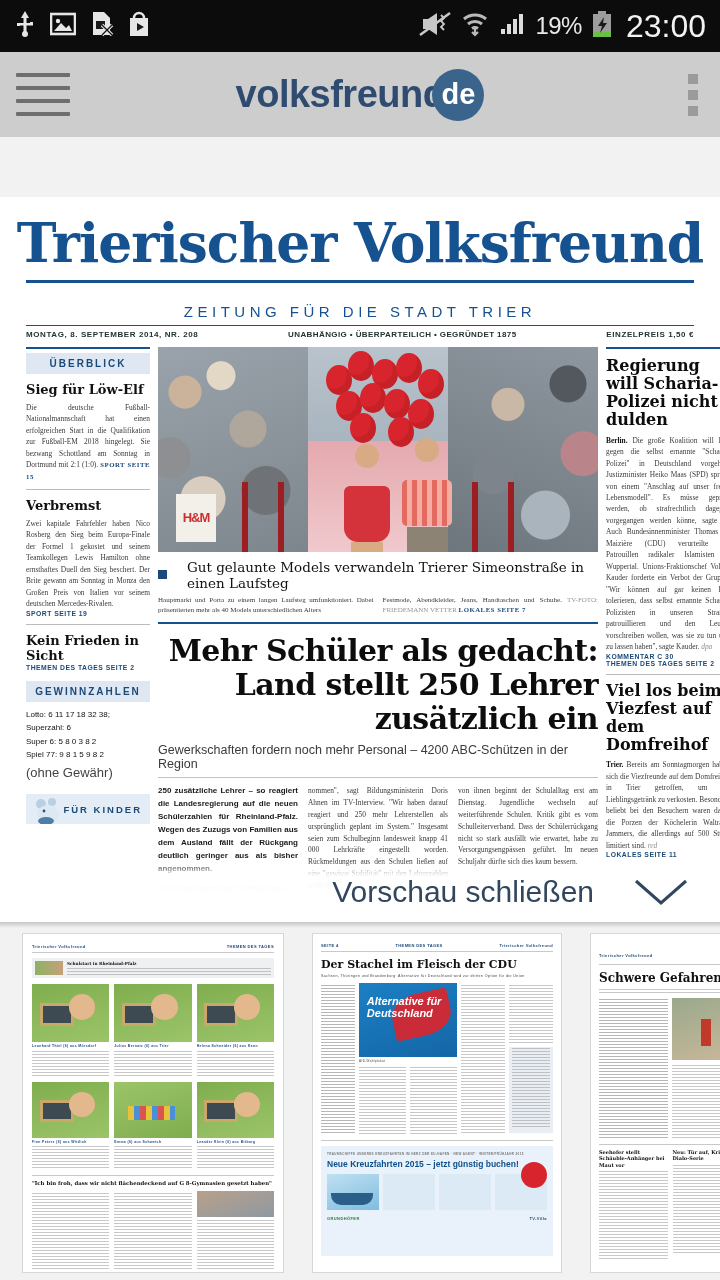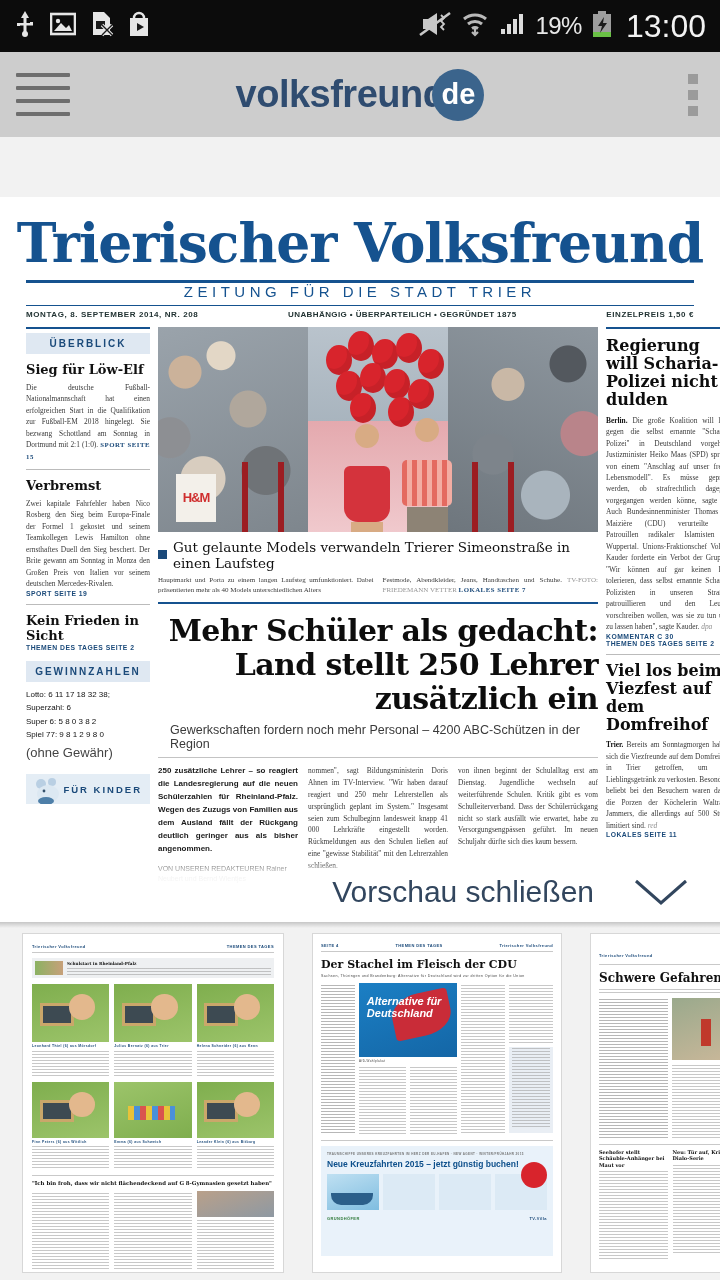--- a/index.html
+++ b/index.html
@@ -98,21 +98,21 @@
     letter-spacing: -1px;
     line-height: 1.05;
     font-style: normal;
     transform: scaleX(0.99);
   }
   .mast-rule {
     height: 3px; background: #15528f; margin: 8px 26px 0 26px;
   }
   .mast-sub {
     font-size: 15px; color: #15528f; letter-spacing: 4.5px;
-    margin-top: 0; font-weight: normal;
+    margin-top: 20px; font-weight: normal;
   }
   .mast-rule2 { height: 1px; background: #15528f; margin: 5px 26px 0 26px; }
   .mast-meta {
     display: flex; justify-content: space-between;
     font-size: 8px; color: #233; letter-spacing: 0.6px;
     margin: 4px 26px 0 26px; font-weight: bold;
   }
   .mast-meta .c { letter-spacing: 0.4px; }
 
   
@@ -209,41 +209,40 @@
   .kid-shorts { width: 82%; height: 30px; margin: 1px auto 0; background: #8d8375; border-radius: 0 0 4px 4px; }
   .kid-legs { width: 70%; height: 16px; margin: 0 auto; background: #d8ab84; }
   .hm-bag {
     position: absolute; left: 18px; bottom: 10px; width: 40px; height: 48px;
     background: #f3f0ea; display:flex; align-items:center; justify-content:center;
     color:#cf2e2e; font-weight:bold; font-size:13px; letter-spacing:-1px;
   }
   .rope { position: absolute; bottom: 0; width: 6px; height: 70px; background: #9c1d22; }
 
   
-  .cap-row { display: flex; align-items: center; gap: 6px; margin-top: 7px; }
+  .cap-row { display: flex; align-items: center; gap: 20px; margin-top: 7px; }
   .cap-sq { width: 9px; height: 9px; background: #1b4a7a; flex: none; }
   .cap-head {
     font-family: "DejaVu Serif", serif; font-size: 13.5px; color: #111; font-weight: normal;
   }
   .cap-cols { display: flex; gap: 9px; margin-top: 4px; }
   .cap-cols > div { flex: 1; font-size: 7px; line-height: 1.5; color: #3a3a3a; text-align: justify;
     font-family: "Liberation Serif", serif; }
   .cap-cols b { color: #111; }
   .cap-rule { height: 2px; background: #15528f; margin-top: 6px; }
 
   
   .headline {
     font-family: "DejaVu Serif", serif; font-weight: bold;
     font-size: 30px; line-height: 1.14; color: #0d0d0d;
     margin-top: 10px; letter-spacing: -0.6px; text-align: right;
   }
   .subhead {
     font-size: 12.5px; color: #3a3a3a; margin-top: 7px;
     font-family: "Liberation Sans", sans-serif;
-    margin-left: 12px;
   }
   .sub-rule { height: 1px; background: #c3c3c3; margin-top: 6px; }
   .art-cols { display: flex; gap: 10px; margin-top: 7px; }
   .art-cols > div { flex: 1; }
   .lede {
     font-size: 8px; line-height: 1.62; font-weight: bold; color: #1a1a1a;
     text-align: justify; font-family: "Liberation Sans", sans-serif;
   }
   .byline { font-size: 7px; color: #555; margin-top: 8px; line-height: 1.5; }
   .bodytext {
@@ -391,21 +390,21 @@
     </span>
     <span class="sb-batt-pct">19%</span>
     <span class="sb-icon">
       <svg width="22" height="28" viewBox="0 0 22 28">
         <rect x="7" y="1" width="8" height="3" fill="#9d9d9d"></rect>
         <rect x="2" y="4" width="18" height="23" fill="#9d9d9d"></rect>
         <rect x="2" y="22" width="18" height="5" fill="#6ac045"></rect>
         <path d="M13 7 L7 16 h4 l-2 7 l7-10 h-4 Z" fill="#1a1a1a"></path>
       </svg>
     </span>
-    <span class="sb-clock">13:00</span>
+    <span class="sb-clock">23:00</span>
   </div>
 </div>
 
 <div class="app-bar">
   <div class="hamburger">
     <span></span>
       <span></span>
       <span></span>
       <span></span>
   </div>
@@ -463,21 +462,21 @@
         <div>
           <div class="kicker-h">Kein Frieden in Sicht</div>
           <div class="ref">THEMEN DES TAGES SEITE 2</div>
         </div>
 
         <div class="badge" style="margin-top:10px">GEWINNZAHLEN</div>
         <div class="gewinn-list">
           <div>Lotto: 6  11  17  18  32  38;</div>
           <div>Superzahl: 6</div>
           <div>Super 6: 5 8 0 3 8 2</div>
-          <div>Spiel 77: 9 8 1 2 9 8 0</div>
+          <div>Spiel 77: 9 8 1 5 9 8 2</div>
           <div class="gewinn-note">(ohne Gewähr)</div>
         </div>
 
         <div class="kinder">
           <svg class="mouse" viewBox="0 0 34 30">
             <circle cx="9" cy="8" r="5" fill="#b9cfe3"></circle>
               <circle cx="20" cy="6" r="4" fill="#b9cfe3"></circle>
             <ellipse cx="16" cy="18" rx="11" ry="9" fill="#dce8f2"></ellipse>
             <ellipse cx="14" cy="25" rx="8" ry="4" fill="#4e7fa8"></ellipse>
             <circle cx="12" cy="15" r="1.4" fill="#33506b"></circle>

